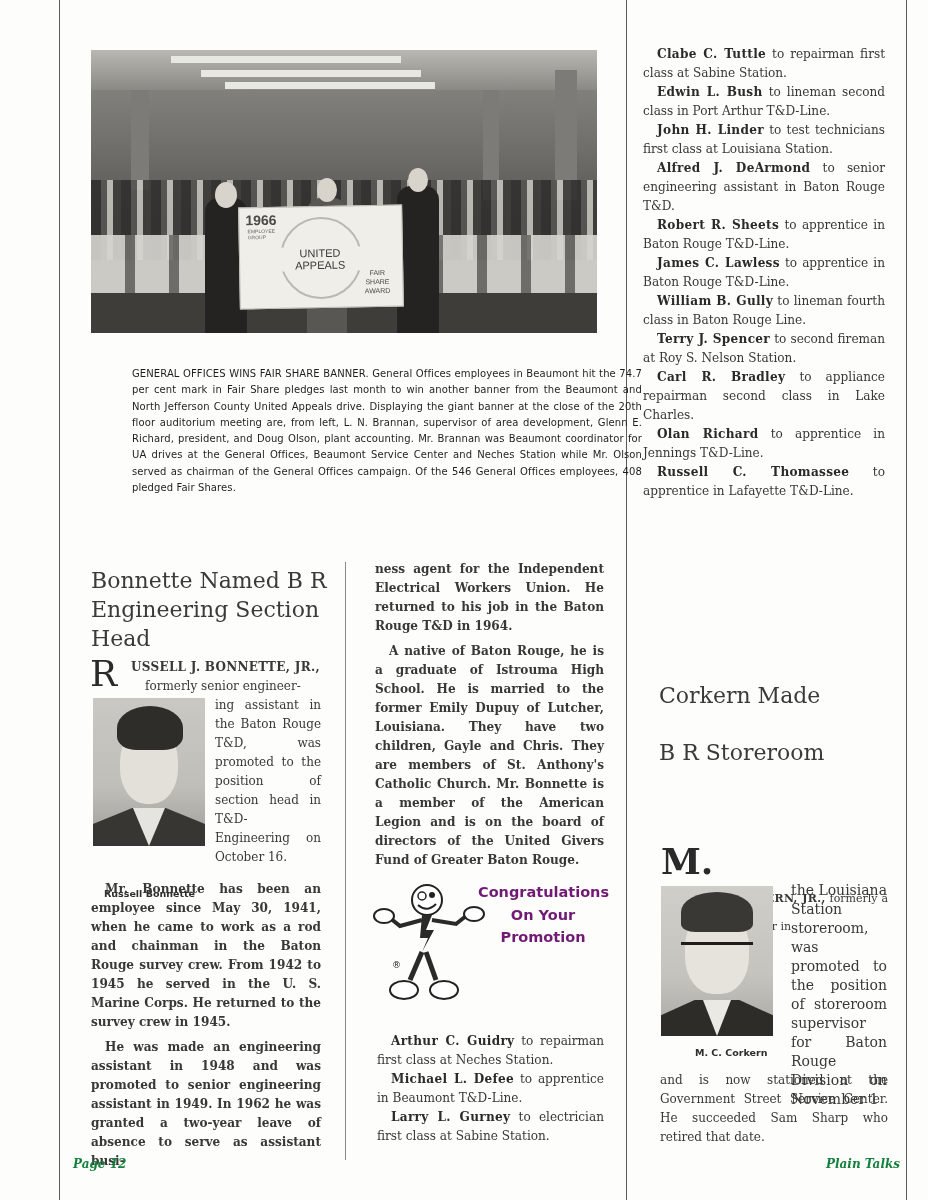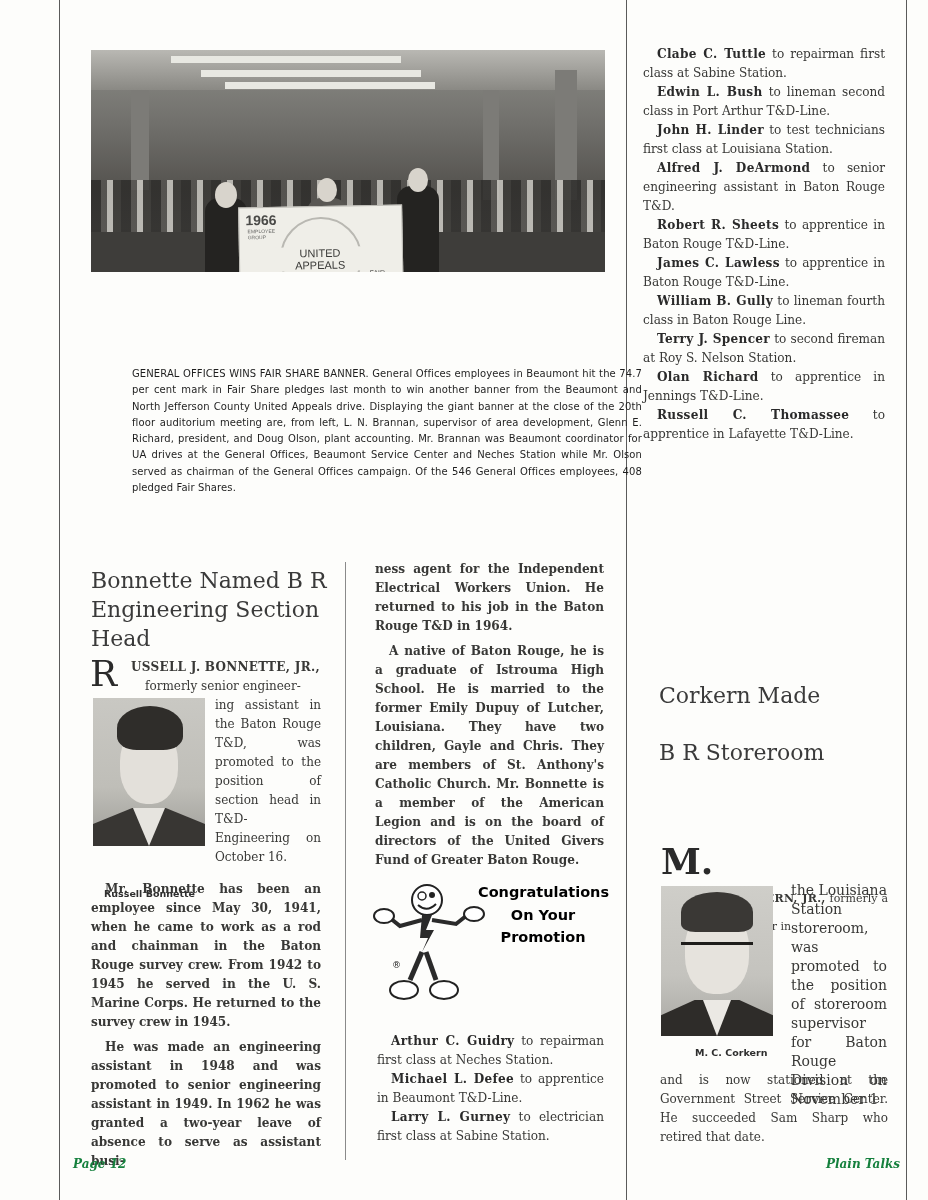--- a/index.html
+++ b/index.html
@@ -1,23 +1,23 @@
 <!DOCTYPE html>
 <html><head>
 <meta charset="utf-8">
 <style>
   html, body { margin:0; padding:0; }
   body { width:928px; height:1200px; background:#fdfdfb; position:relative; overflow:hidden;
          font-family:"DejaVu Serif", serif; color:#2a2a2a; }
   .vline { position:absolute; background:#5a5a5a; width:1px; }
 
   
-  .photo-main { position:absolute; left:91px; top:50px; width:506px; height:222px;
+  .photo-main { position:absolute; left:91px; top:50px; width:506px; height:283px;
     background:linear-gradient(180deg,#8d8d88 0%,#6f6e6a 35%,#55534f 62%,#6b6a66 80%,#4a4845 100%);
-    overflow:hidden;padding-left:8px; }
+    overflow:hidden; }
   .pm-ceiling { position:absolute; left:0; top:0; width:100%; height:40px; background:linear-gradient(180deg,#b9b8b3,#8a8984); }
   .pm-light { position:absolute; height:7px; background:#e8e8e2; }
   .pm-pillar { position:absolute; background:#7c7b77; }
   .pm-crowd { position:absolute; left:0; top:130px; width:100%; height:80px;
     background:repeating-linear-gradient(90deg,#2d2c2a 0 10px,#555350 10px 16px,#c9c7c1 16px 22px,#3a3936 22px 30px); opacity:.85; }
   .pm-chairs { position:absolute; left:0; top:185px; width:100%; height:90px;
     background:repeating-linear-gradient(90deg,#d6d5d0 0 34px,#6e6d69 34px 44px); opacity:.9; }
   .pm-floor { position:absolute; left:0; bottom:0; width:100%; height:40px; background:#3e3d3a; }
   .pm-person { position:absolute; background:#242321; border-radius:14px 14px 2px 2px; }
   .pm-head { position:absolute; background:#d8d4cc; border-radius:50%; }
@@ -47,21 +47,21 @@
   .pb-shirt { position:absolute; left:40px; top:110px; width:32px; height:38px; background:#e6e4df; clip-path:polygon(0 0,100% 0,50% 100%); }
   .cap-small { position:absolute; font-family:"DejaVu Sans",sans-serif; font-size:9.5px; font-weight:bold; color:#2e2e2e; }
   .a1-wrap { position:absolute; left:215px; top:696px; width:106px; font-size:12px; line-height:19px; text-align:justify; }
   .a1-col1 { position:absolute; left:91px; top:880px; width:230px; }
   .a1-col2 { position:absolute; left:375px; top:560px; width:229px; }
   .para { text-indent:14px; margin:0 0 6px 0;font-weight:bold; }
 
   
   .reddy { position:absolute; left:370px; top:880px; width:118px; height:130px; }
   .congrats { position:absolute; left:478px; top:881px; width:130px; text-align:center;
-    font-family:"DejaVu Sans",sans-serif; font-weight:bold; font-size:14.5px; line-height:22.5px; color:#000000; }
+    font-family:"DejaVu Sans",sans-serif; font-weight:bold; font-size:14.5px; line-height:22.5px; color:#701a75; }
 
   .promo-list { font-size:12.1px; line-height:19px; text-align:justify; color:#383836; }
   .promo-item { text-indent:14px; margin:0; }
   .promo-item b { color:#2a2a2a; letter-spacing:.3px; }
   .promo-a { position:absolute; left:377px; top:1032px; width:227px; }
   .promo-c { position:absolute; left:643px; top:45px; width:242px; }
 
   
   .h2 { position:absolute; left:659px; top:667px; width:240px; font-size:22px; line-height:57px; }
   .dropcap-M { position:absolute; left:661px; top:843px; font-size:36px; line-height:36px; color:#2a2a2a; font-weight:bold; }
@@ -171,20 +171,21 @@
 
 <div class="promo-c promo-list">
   <p class="promo-item"><b>Clabe C. Tuttle</b> <span>to repairman first class at Sabine Station.</span></p>
   <p class="promo-item"><b>Edwin L. Bush</b> <span>to lineman second class in Port Arthur T&amp;D-Line.</span></p>
   <p class="promo-item"><b>John H. Linder</b> <span>to test technicians first class at Louisiana Station.</span></p>
   <p class="promo-item"><b>Alfred J. DeArmond</b> <span>to senior engineering assistant in Baton Rouge T&amp;D.</span></p>
   <p class="promo-item"><b>Robert R. Sheets</b> <span>to apprentice in Baton Rouge T&amp;D-Line.</span></p>
   <p class="promo-item"><b>James C. Lawless</b> <span>to apprentice in Baton Rouge T&amp;D-Line.</span></p>
   <p class="promo-item"><b>William B. Gully</b> <span>to lineman fourth class in Baton Rouge Line.</span></p>
   <p class="promo-item"><b>Terry J. Spencer</b> <span>to second fireman at Roy S. Nelson Station.</span></p>
+  <p class="promo-item"><b>Carl R. Bradley</b> <span>to appliance repairman second class in Lake Charles.</span></p>
   <p class="promo-item"><b>Olan Richard</b> <span>to apprentice in Jennings T&amp;D-Line.</span></p>
   <p class="promo-item"><b>Russell C. Thomassee</b> <span>to apprentice in Lafayette T&amp;D-Line.</span></p>
 </div>
 
 <div class="headline h2">
   <div>Corkern Made</div>
   <div>B R Storeroom</div>
 </div>
 <div class="dropcap-M headline">M.</div>
 <div class="a2-lead body-text">

